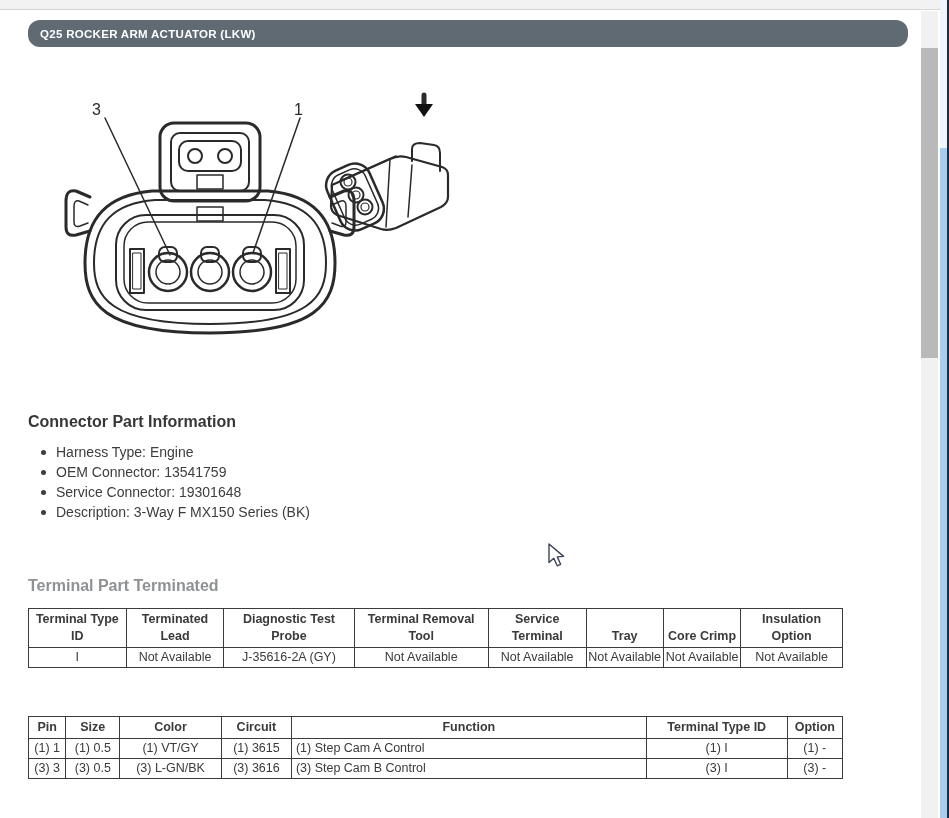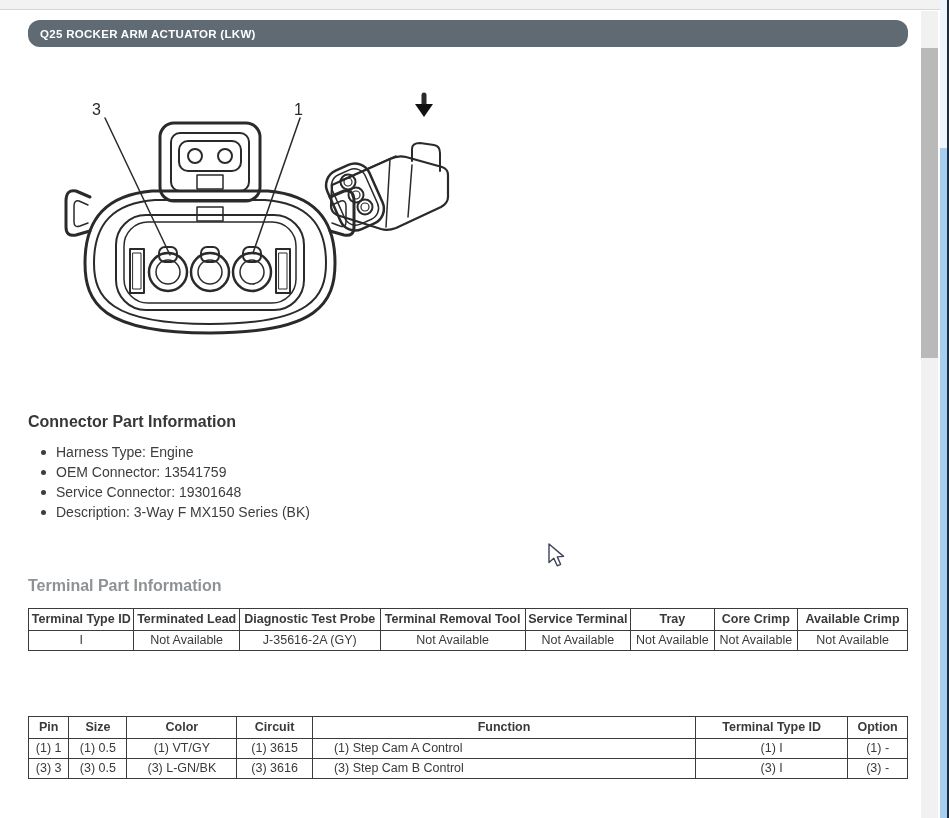--- a/index.html
+++ b/index.html
@@ -23,21 +23,21 @@
   .heading.muted { color:#8f9294; }
   #connector-heading { top:413px; }
   #terminal-heading  { top:577px; }
 
   ul.bullets { position:absolute; left:28px; top:442px; list-style:none; }
   ul.bullets li { position:relative; padding-left:28px; line-height:20px;
                   font-size:14px; color:#3d3d3d; }
   ul.bullets li::before { content:""; position:absolute; left:13px; top:8px;
                           width:5px; height:5px; border-radius:50%; background:#3d3d3d; }
 
-  table.data { position:absolute; left:28px; width:880px; border-collapse:collapse;
+  table.data { position:absolute; left:28px; width:815px; border-collapse:collapse;
                table-layout:fixed; font-size:12.5px; color:#3a3a3a;
                border:1px solid #3b3b3b; }
   table.data th, table.data td { border:1px solid #3b3b3b; overflow:hidden; white-space:normal; }
   table.data th { font-weight:bold; text-align:center; vertical-align:bottom;
                   line-height:17px; padding:2px 1px; }
   table.data td { text-align:center; height:20px; line-height:19px; padding:0 1px; white-space:nowrap; }
 
   #terminal-table { top:608px; }
   #terminal-table th:nth-child(1), #terminal-table td:nth-child(1) { width:12%; }
   #terminal-table th:nth-child(2), #terminal-table td:nth-child(2) { width:12%; }
@@ -49,21 +49,21 @@
   #terminal-table th:nth-child(8), #terminal-table td:nth-child(8) { width:12.5%; }
 
   #pin-table { top:716px; }
   #pin-table th:nth-child(1), #pin-table td:nth-child(1) { width:4.6%; }
   #pin-table th:nth-child(2), #pin-table td:nth-child(2) { width:6.6%; }
   #pin-table th:nth-child(3), #pin-table td:nth-child(3) { width:12.5%; }
   #pin-table th:nth-child(4), #pin-table td:nth-child(4) { width:8.6%; }
   #pin-table th:nth-child(5), #pin-table td:nth-child(5) { width:43.6%; }
   #pin-table th:nth-child(6), #pin-table td:nth-child(6) { width:17.3%; }
   #pin-table th:nth-child(7), #pin-table td:nth-child(7) { width:6.8%; }
-  #pin-table td:nth-child(5) { text-align:left; padding-left:21px; }
+  #pin-table td:nth-child(5) { text-align:left; padding-left:4px; }
 
   .scroll-track-inner { position:absolute; left:921px; top:11px; width:17px; height:807px; background:#f1f1f1; }
   .scroll-thumb-inner { position:absolute; left:921px; top:48px; width:17px; height:310px; background:#b9b9b9; }
   .scroll-track-outer { position:absolute; left:940px; top:0; width:7px; height:818px; background:#eef5fc; }
   .scroll-thumb-outer { position:absolute; left:940px; top:148px; width:7px; height:670px; background:#a9cdee; }
   .window-edge { position:absolute; left:947px; top:0; width:2px; height:818px; background:#1e2c3c; }
 
   .cursor { position:absolute; left:547px; top:543px; }
 </style>
 </head>
@@ -150,33 +150,33 @@
 
   <div id="connector-heading" class="heading">Connector Part Information</div>
 
   <ul class="bullets">
       <li>Harness Type: Engine</li>
       <li>OEM Connector: 13541759</li>
       <li>Service Connector: 19301648</li>
       <li>Description: 3-Way F MX150 Series (BK)</li>
     </ul>
 
-  <div id="terminal-heading" class="heading muted">Terminal Part Information</div>
+  <div id="terminal-heading" class="heading muted">Terminal Part Terminated</div>
 
   <table id="terminal-table" class="data">
       <thead>
         <tr>
           <th>Terminal Type ID</th>
           <th>Terminated Lead</th>
           <th>Diagnostic Test Probe</th>
           <th>Terminal Removal Tool</th>
           <th>Service Terminal</th>
           <th>Tray</th>
           <th>Core Crimp</th>
-          <th>Available Crimp</th>
+          <th>Insulation Option</th>
         </tr>
       </thead>
       <tbody>
         <tr>
           <td>I</td>
           <td>Not Available</td>
           <td>J-35616-2A (GY)</td>
           <td>Not Available</td>
           <td>Not Available</td>
           <td>Not Available</td>

